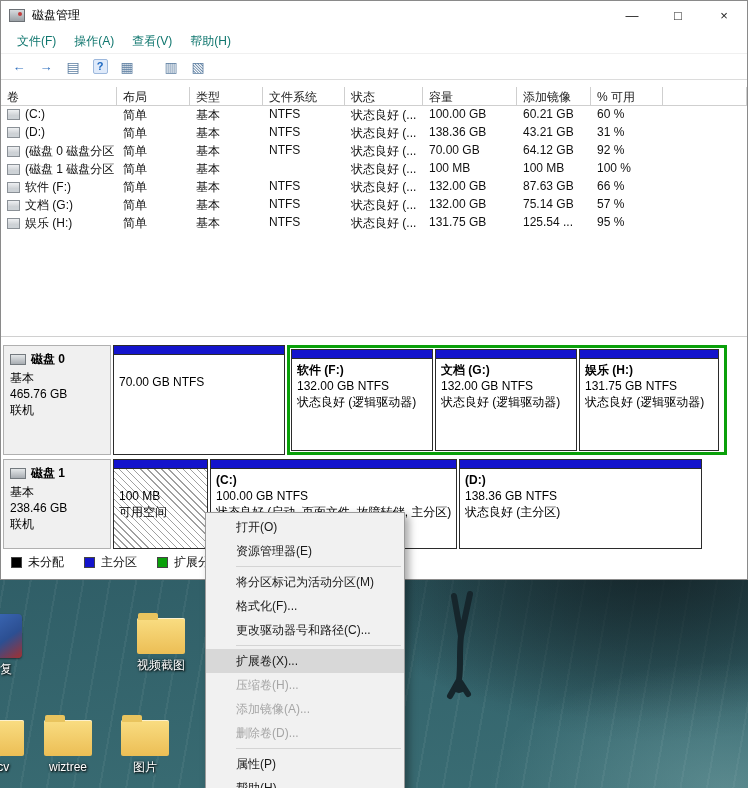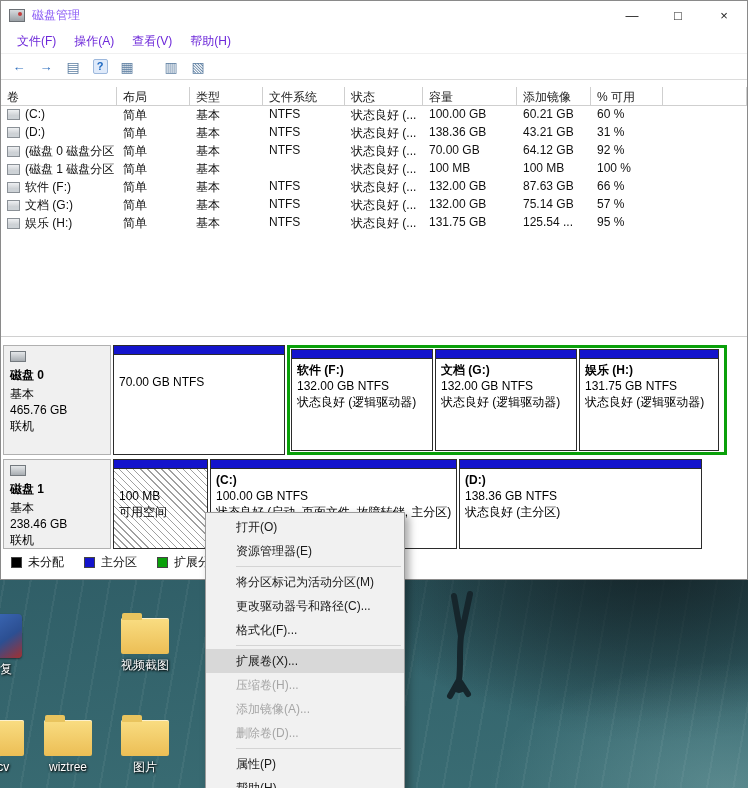--- a/index.html
+++ b/index.html
@@ -12,42 +12,42 @@
     background:
       radial-gradient(ellipse 340px 180px at 97% 100%, rgba(150,190,190,0.35), transparent 70%),
       radial-gradient(ellipse 430px 250px at 88% 72%, rgba(18,30,34,0.55), transparent 70%),
       radial-gradient(ellipse 520px 260px at 86% 70%, rgba(16,28,32,0.75), transparent 65%),
       repeating-linear-gradient(100deg, rgba(255,255,255,0.05) 0 2px, transparent 2px 26px),
       linear-gradient(175deg, #4a7a80 0%, #39686f 35%, #2f5d66 65%, #3a6d74 100%);
   }
   .figure-svg { position: absolute; left: 428px; top: 588px; }
 
   .dicon { position: absolute; width: 68px; text-align: center; cursor: default; }
-  .i1 { left: -34px; top: 610px; } .i2 { left: 34px; top: 610px; } .i3 { left: 111px; top: 610px; }
+  .i1 { left: -34px; top: 610px; } .i2 { left: 34px; top: 610px; } .i3 { left: 127px; top: 610px; }
   .i4 { left: -34px; top: 712px; } .i5 { left: 34px; top: 712px; } .i6 { left: 111px; top: 712px; }
   .dlabel { color: #fff; font-size: 12px; line-height: 14px; text-shadow: 1px 1px 2px #000, 0 0 3px rgba(0,0,0,.8); margin-top: 4px; }
   .folder { width: 48px; height: 36px; margin: 8px auto 0; position: relative; border-radius: 2px;
             background: linear-gradient(#f9dd82, #ecbe55); box-shadow: inset 0 1px 0 rgba(255,255,255,.6); }
   .folder::before { content:""; position:absolute; top:-5px; left:1px; width:20px; height:7px;
             background:#e9c45e; border-radius:2px 2px 0 0; }
   .appsq { width: 44px; height: 44px; margin: 4px auto 0; border-radius: 4px;
             background: linear-gradient(145deg, #3f6fc0 0%, #2c4f92 60%, #a33030 100%); box-shadow: 0 1px 2px rgba(0,0,0,.5); }
 
   
   .window { position: absolute; left: 0; top: 0; width: 748px; height: 580px; background: #fff;
             border: 1px solid #8a8a8a; z-index: 10; }
   .titlebar { height: 28px; display: flex; align-items: center; padding-left: 8px; background: #fff; }
   .app-icon { width: 16px; height: 13px; background: linear-gradient(#d7dbde, #9aa0a5); border: 1px solid #6b7075; position: relative; flex: none; }
   .app-icon::after { content:""; position:absolute; right:2px; top:2px; width:4px; height:4px; border-radius:50%; background:#c23c3c; }
-  .title { font-size: 12px; margin-left: 7px; color: #8b5cf6; }
+  .title { font-size: 12px; margin-left: 7px; color: #000000; }
   .win-btns { margin-left: auto; display: flex; height: 28px; }
   .wbtn { width: 46px; height: 28px; display: flex; align-items: center; justify-content: center; font-size: 13px; color: #222; }
 
   .menubar { height: 25px; display: flex; align-items: center; padding-left: 8px; gap: 2px; border-bottom: 1px solid #f0f0f0; }
-  .menu-item { font-size: 12px; padding: 3px 8px; color: #6d28d9; }
+  .menu-item { font-size: 12px; padding: 3px 8px; color: #0f766e; }
 
   .toolbar { height: 26px; display: flex; align-items: center; padding-left: 6px; gap: 3px; border-bottom: 1px solid #dcdcdc; }
   .tb-btn { width: 24px; height: 22px; display: flex; align-items: center; justify-content: center; font-size: 13px; }
   .tb-gap { width: 14px; }
   .g.arrow { color: #2f6fbe; font-weight: bold; }
   .g.win { color: #5b7da0; font-size: 14px; }
   .g.help { color: #1a66c0; font-weight: bold; background: #dfeafa; border: 1px solid #9db8dc; width: 15px; height: 15px; line-height: 13px; text-align: center; font-size: 11px; border-radius: 2px; }
 
   
   .tbl { margin-top: 7px; height: 250px; border-bottom: 1px solid #d0d0d0; overflow: hidden; }
@@ -58,21 +58,21 @@
   .t-row .c { font-size: 12px; color: #111; padding: 1px 0 0 6px; white-space: nowrap; overflow: hidden; }
   .vol-ic { display: inline-block; width: 13px; height: 11px; margin-right: 5px; vertical-align: -2px;
             background: linear-gradient(#eef0f2, #b9bec3); border: 1px solid #8a9096; box-shadow: inset 0 -3px 0 #cdd2d6; }
 
   
   .gfx { padding: 8px 0 0 2px; background: #fff; }
   .disk-row { display: flex; gap: 2px; margin-bottom: 4px; }
   .disk-row.d0 { height: 110px; }
   .disk-row.d1 { height: 90px; }
   .disk-label { width: 108px; flex: none; background: #f0f0f0; border: 1px solid #b0b0b0; padding: 5px 6px; }
-  .dl-name { font-size: 12px; font-weight: bold; display: flex; align-items: flex-start; gap: 5px; margin-bottom: 2px; flex-direction: column; }
+  .dl-name { font-size: 12px; font-weight: bold; display: flex; align-items: center; gap: 5px; margin-bottom: 2px; }
   .disk-ic { width: 16px; height: 11px; flex: none; background: linear-gradient(#e4e7e9, #a8adb2); border: 1px solid #73797e; }
   .dl-line { font-size: 12px; line-height: 16px; }
   .parts { display: flex; gap: 2px; flex: 1; }
   .pt { border: 1px solid #2b2b2b; background: #fff; overflow: hidden; }
   .pt.hatched { background: repeating-linear-gradient(45deg, #ffffff 0 4px, #a0a0a0 4px 5px); }
   .strip { height: 9px; background: #1414cc; border-bottom: 1px solid #2b2b2b; }
   .pt-body { padding: 3px 5px 0; }
   .pt-name { font-size: 12px; font-weight: bold; line-height: 16px; height: 16px; white-space: nowrap; overflow: hidden; }
   .pt-line { font-size: 12px; line-height: 16px; white-space: nowrap; overflow: hidden; }
   .ext { border: 3px solid #0aa00a; padding: 1px; display: flex; gap: 2px; background: #fff; }
@@ -363,22 +363,22 @@
           </span>
       </div>
     </div>
   </div>
 
   <div class="cmenu">
     <div class="ci">打开(O)</div>
     <div class="ci">资源管理器(E)</div>
     <div class="csep"></div>
     <div class="ci">将分区标记为活动分区(M)</div>
+    <div class="ci">格式化(F)...</div>
     <div class="ci">更改驱动器号和路径(C)...</div>
-    <div class="ci">格式化(F)...</div>
     <div class="csep"></div>
     <div class="ci hov">扩展卷(X)...</div>
     <div class="ci dis">压缩卷(H)...</div>
     <div class="ci dis">添加镜像(A)...</div>
     <div class="ci dis">删除卷(D)...</div>
     <div class="csep"></div>
     <div class="ci">属性(P)</div>
     <div class="ci">帮助(H)</div>
   </div>
 

